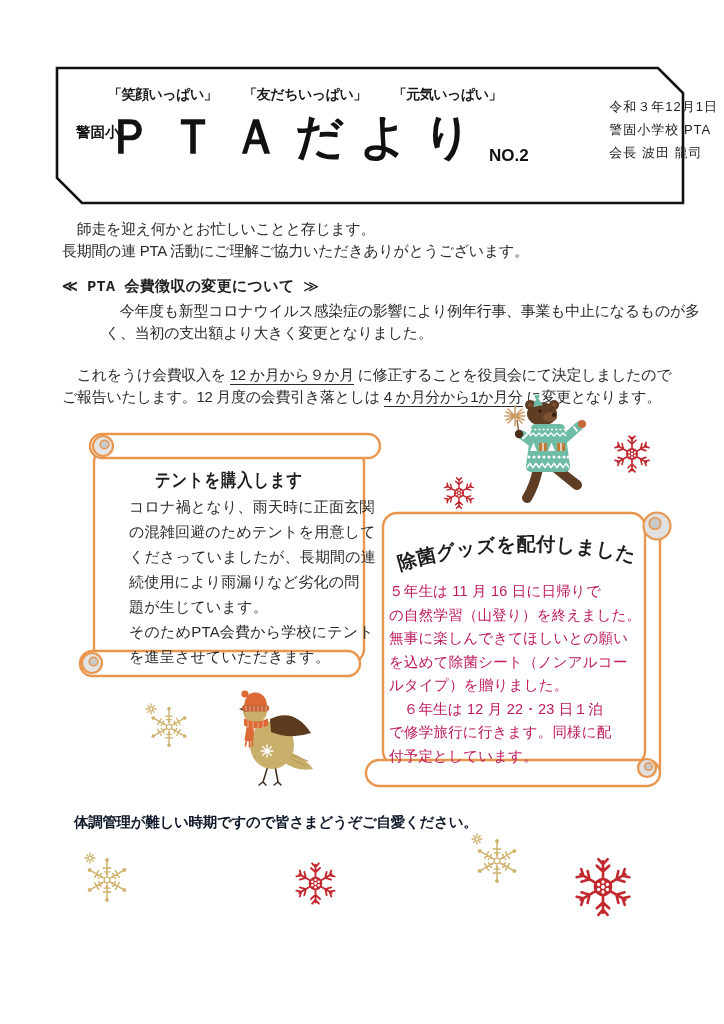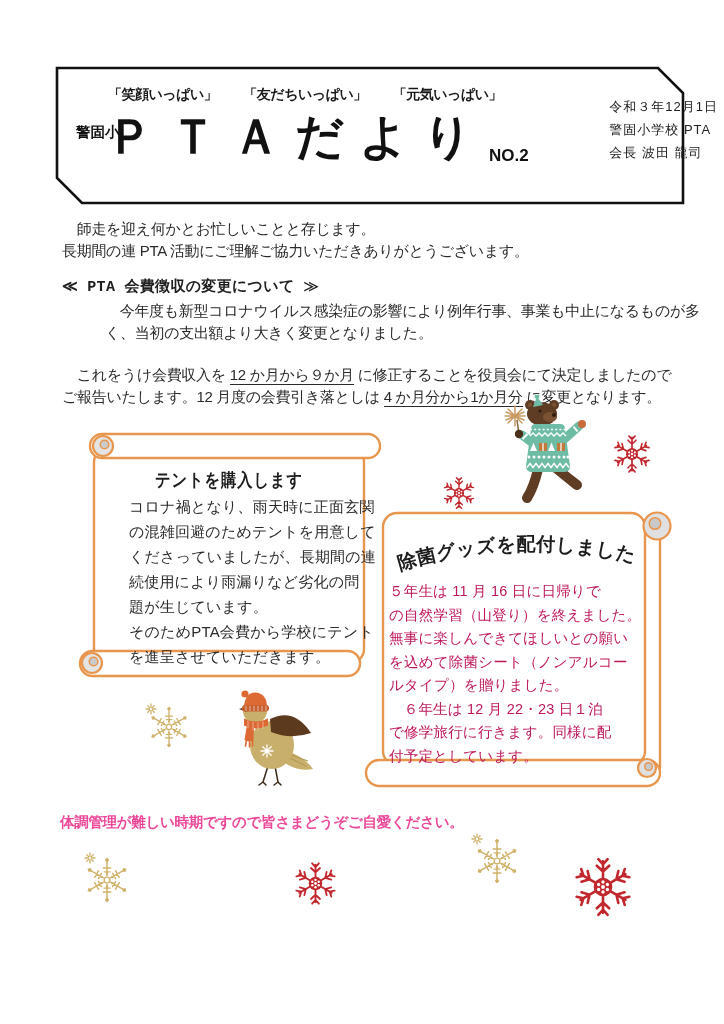--- a/index.html
+++ b/index.html
@@ -28,21 +28,21 @@
   
   .scroll{overflow:visible;}
   .scroll-l{left:78px;top:428px;width:330px;height:256px;}
   .scroll-r{left:356px;top:502px;width:330px;height:294px;}
   .scroll-svg{position:absolute;left:0;top:0;}
   .scroll-title-l{position:absolute;left:16px;top:40px;width:270px;text-align:center;
     font-size:18px;font-weight:bold;color:#1d1d1d;transform:scaleX(.85);transform-origin:50% 50%;letter-spacing:1px;}
   .scroll-body-l{position:absolute;left:34px;top:66px;font-size:15px;line-height:25px;letter-spacing:0.2px;color:#2b2b2b;margin-left:17px;}
   .scroll-body-r{position:absolute;left:33px;top:78px;font-size:14.5px;line-height:23.5px;letter-spacing:0.2px;color:#be185d;}
   
-  .closing{left:60px;top:813px;font-size:14.5px;font-weight:bold;letter-spacing:-0.3px;color:#ec4899;}
+  .closing{left:74px;top:813px;font-size:14.5px;font-weight:bold;letter-spacing:-0.3px;color:#0f172a;}
   .flake{position:absolute;}
 </style>
 </head>
 <body>
 
 <svg width="0" height="0" style="position:absolute">
   <defs>
     <g id="flake-red">
       <g stroke="currentColor" stroke-width="2" stroke-linecap="round" fill="none">
         <path d="M0,-6.5 L0,-20 M0,-12 L-4.8,-16.5 M0,-12 L4.8,-16.5 M0,-17.5 L-3.6,-21.5 M0,-17.5 L3.6,-21.5"></path>

